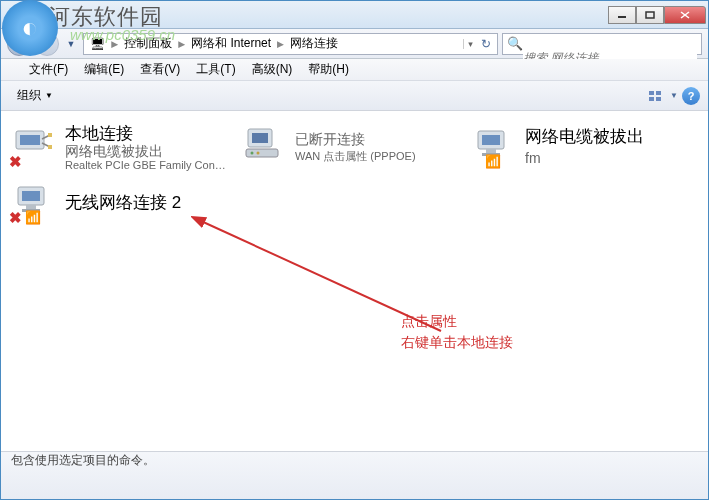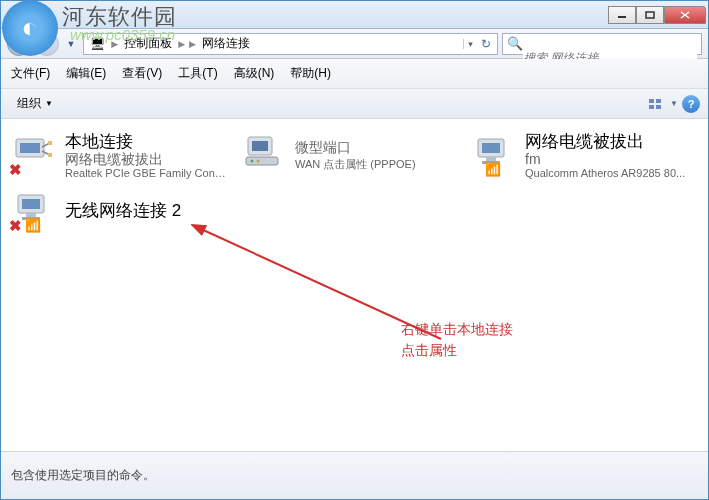--- a/index.html
+++ b/index.html
@@ -3,42 +3,42 @@
   <meta charset="utf-8">
   <style>
     * { margin: 0; padding: 0; box-sizing: border-box; }
     body { font-family: "Microsoft YaHei", "Segoe UI", Tahoma, sans-serif; font-size: 12px; background: #fff; width: 709px; height: 500px; overflow: hidden; position: relative; }
     
     .window { width: 709px; height: 500px; border: 1px solid #4a8bc2; background: #fff; display: flex; flex-direction: column; }
     
     .titlebar { height: 28px; background: linear-gradient(to bottom, #e8f0f8, #d4e4f4); display: flex; align-items: center; justify-content: flex-end; padding: 0 2px; border-bottom: 1px solid #a0b8d0; position: relative; }
     .logo-overlay { position: absolute; left: 2px; top: 0; width: 60px; height: 56px; z-index: 10; }
     .logo-circle { width: 56px; height: 56px; border-radius: 50%; background: radial-gradient(circle, #6bb5f0 30%, #4a9de0 60%, #2878c0); display: flex; align-items: center; justify-content: center; font-size: 28px; color: #fff; font-weight: bold; }
-    .watermark-title { position: absolute; left: 62px; top: 2px; font-size: 22px; color: #555; font-weight: normal; z-index: 9; letter-spacing: 1px; }
+    .watermark-title { position: absolute; left: 48px; top: 2px; font-size: 22px; color: #555; font-weight: normal; z-index: 9; letter-spacing: 1px; }
     .watermark-url { position: absolute; left: 70px; top: 26px; font-size: 15px; color: #a8d898; z-index: 9; font-style: italic; }
     
     .window-controls { display: flex; gap: 0; }
     .win-btn { width: 28px; height: 18px; border: 1px solid #888; background: linear-gradient(to bottom, #f8f8f8, #e0e0e0); display: flex; align-items: center; justify-content: center; font-size: 10px; cursor: pointer; }
     .win-btn.close { background: linear-gradient(to bottom, #e88, #c44); color: #fff; width: 42px; border-radius: 0 3px 0 0; }
     .win-btn.max { }
     .win-btn.min { }
     
     .addressbar { height: 30px; background: linear-gradient(to bottom, #f4f6fa, #e8ecf4); display: flex; align-items: center; padding: 3px 6px; gap: 4px; border-bottom: 1px solid #c0c8d0; }
     .nav-btn { width: 24px; height: 24px; border-radius: 50%; background: linear-gradient(to bottom, #d0dae8, #a8b8d0); border: 1px solid #8898b0; display: flex; align-items: center; justify-content: center; cursor: pointer; color: #3a5a8a; font-size: 13px; }
     .nav-btn.small { width: 16px; height: 20px; border-radius: 2px; background: transparent; border: none; font-size: 9px; }
     .breadcrumb { flex: 1; height: 22px; background: #fff; border: 1px solid #a8b0c0; display: flex; align-items: center; padding: 0 2px; font-size: 12px; }
     .bc-seg { padding: 0 4px; cursor: pointer; }
     .bc-sep { color: #888; padding: 0 2px; font-size: 9px; }
     .bc-refresh { width: 18px; text-align: center; cursor: pointer; color: #4a6a9a; }
     .bc-dd { width: 14px; text-align: center; cursor: pointer; font-size: 9px; color: #666; border-left: 1px solid #ccc; }
     .searchbox { width: 200px; height: 22px; background: #fff; border: 1px solid #a8b0c0; display: flex; align-items: center; padding: 0 4px; }
     .searchbox input { border: none; outline: none; flex: 1; font-size: 12px; font-style: italic; color: #888; margin-top: 28px; }
     .search-icon { color: #4a6a9a; font-size: 13px; cursor: pointer; }
     
-    .menubar { height: 30px; background: linear-gradient(to bottom, #f8f9fb, #eef0f5); display: flex; align-items: center; padding: 0 4px; gap: 4px; border-bottom: 1px solid #d8dce4; font-size: 12px; }
+    .menubar { height: 22px; background: linear-gradient(to bottom, #f8f9fb, #eef0f5); display: flex; align-items: center; padding: 0 22px; gap: 4px; border-bottom: 1px solid #d8dce4; font-size: 12px; }
     .menu-item { padding: 2px 6px; cursor: pointer; }
     
     .toolbar { height: 30px; background: linear-gradient(to bottom, #f4f6fa, #e6eaf2); display: flex; align-items: center; justify-content: space-between; padding: 0 8px; border-bottom: 1px solid #d0d4dc; gap: 48px; }
     .organize-btn { padding: 3px 8px; cursor: pointer; display: flex; align-items: center; gap: 4px; font-size: 12px; }
     .organize-btn .dd { font-size: 8px; }
     .view-controls { display: flex; gap: 2px; align-items: center; }
     .view-btn { width: 22px; height: 20px; border: 1px solid transparent; display: flex; align-items: center; justify-content: center; cursor: pointer; color: #4a6a9a; font-size: 12px; }
     .help-btn { width: 18px; height: 18px; border-radius: 50%; background: linear-gradient(to bottom, #6bb0f0, #3a80d0); color: #fff; display: flex; align-items: center; justify-content: center; font-size: 11px; font-weight: bold; cursor: pointer; }
     
     .content { flex: 1; background: #fff; padding: 10px 8px; position: relative; overflow: auto; }
@@ -49,21 +49,21 @@
     .x-mark { position: absolute; bottom: 0; left: -2px; color: #d03030; font-size: 15px; font-weight: bold; }
     .signal-mark { position: absolute; bottom: 2px; left: 14px; font-size: 13px; color: #4aa04a; }
     .conn-text { flex: 1; display: flex; flex-direction: column; justify-content: center; line-height: 1.35; overflow: hidden; }
     .conn-name { font-size: 17px; color: #000; white-space: nowrap; overflow: hidden; text-overflow: ellipsis; }
     .conn-status { font-size: 14px; color: #666; white-space: nowrap; overflow: hidden; text-overflow: ellipsis; }
     .conn-device { font-size: 11px; color: #666; white-space: nowrap; overflow: hidden; text-overflow: ellipsis; }
     
     .arrow-line { position: absolute; top: 100px; left: 190px; width: 260px; height: 130px; pointer-events: none; }
     .annotation { position: absolute; top: 200px; left: 400px; color: #d03030; font-size: 14px; line-height: 1.5; }
     
-    .statusbar { height: 48px; background: linear-gradient(to bottom, #f4f6fa, #e8ecf4); border-top: 1px solid #d0d4dc; display: flex; align-items: center; padding: 0 10px; font-size: 12px; color: #444; }
+    .statusbar { height: 48px; background: linear-gradient(to bottom, #f4f6fa, #e8ecf4); border-top: 1px solid #d0d4dc; display: flex; padding: 0 10px; font-size: 12px; color: #444; }
   </style>
 </head>
 <body>
 
 <div class="window">
 
   <div class="logo-overlay">
     <div class="logo-circle">◐</div>
   </div>
   <div class="watermark-title">河东软件园</div>
@@ -100,20 +100,21 @@
       <svg width="12" height="12">
           <path d="M4 2 L9 6 L4 10" fill="none" stroke="#3a5a8a" stroke-width="2"></path>
         </svg>
     </div>
     <div class="nav-btn small">▼</div>
     <div class="breadcrumb">
       <span class="bc-seg">🖥</span>
       <span class="bc-sep">▶</span>
       <span class="bc-seg">控制面板</span>
       <span class="bc-sep">▶</span>
+      <span class="bc-seg">网络和 Internet</span>
       <span class="bc-sep">▶</span>
       <span class="bc-seg">网络连接</span>
       <span style="flex:1"></span>
       <span class="bc-dd">▾</span>
       <span class="bc-refresh">↻</span>
     </div>
     <div class="searchbox">
       <span class="search-icon">🔍</span>
       <input type="text" placeholder="搜索 网络连接" style="">
     </div>
@@ -176,41 +177,40 @@
                 <rect x="6" y="4" width="24" height="18" rx="2" fill="#d8e0e8" stroke="#a0a8b0"></rect>
                 <rect x="10" y="8" width="16" height="10" fill="#5a7aa8"></rect>
                 <rect x="4" y="24" width="32" height="8" rx="2" fill="#c8d0d8" stroke="#909098"></rect>
                 <circle cx="10" cy="28" r="1.5" fill="#60a060"></circle>
                 <circle cx="16" cy="28" r="1.5" fill="#c0a040"></circle>
               </svg>
             </div>
 
     </div>
     <div class="conn-text">
-      <div class="conn-status">微型端口</div>
+      <div class="conn-status">已断开连接</div>
       <div class="conn-device">WAN 点击属性 (PPPOE)</div>
     </div>
         </div>
         <div class="conn-item">
     <div class="conn-icon-wrap">
       <div class="conn-icon">
               <svg width="42" height="36">
                 <rect x="6" y="6" width="26" height="18" rx="2" fill="#d8e0e8" stroke="#a0a8b0"></rect>
                 <rect x="10" y="10" width="18" height="10" fill="#6a90c0"></rect>
                 <rect x="14" y="24" width="10" height="4" fill="#b8c0c8"></rect>
                 <rect x="10" y="28" width="18" height="3" fill="#a0a8b0"></rect>
               </svg>
             </div>
 
       <div class="signal-mark">📶</div>
     </div>
     <div class="conn-text">
       <div class="conn-name">网络电缆被拔出</div>
       <div class="conn-status">fm</div>
-      <div class="conn-device">Qualcomm Atheros AR9285 80...</div>
     </div>
         </div>
         <div class="conn-item">
     <div class="conn-icon-wrap">
       <div class="conn-icon">
               <svg width="42" height="36">
                 <rect x="6" y="6" width="26" height="18" rx="2" fill="#d8e0e8" stroke="#a0a8b0"></rect>
                 <rect x="10" y="10" width="18" height="10" fill="#6a90c0"></rect>
                 <rect x="14" y="24" width="10" height="4" fill="#b8c0c8"></rect>
                 <rect x="10" y="28" width="18" height="3" fill="#a0a8b0"></rect>
@@ -227,21 +227,21 @@
 
     <svg class="arrow-line">
       <defs>
           <marker id="ah" markerWidth="10" markerHeight="10" refX="2" refY="3" orient="auto">
             <path d="M0,0 L0,6 L8,3 z" fill="#d03030"></path>
           </marker>
         </defs>
       <line x1="250" y1="120" x2="10" y2="10" stroke="#d03030" stroke-width="2" marker-end="url(#ah)"></line>
     </svg>
     <div class="annotation">
+      <div>点击属性</div>
       <div>右键单击本地连接</div>
-      <div>点击属性</div>
     </div>
   </div>
 
   <div class="statusbar">
     <span>包含使用选定项目的命令。</span>
   </div>
 </div>
 
 </body></html>

